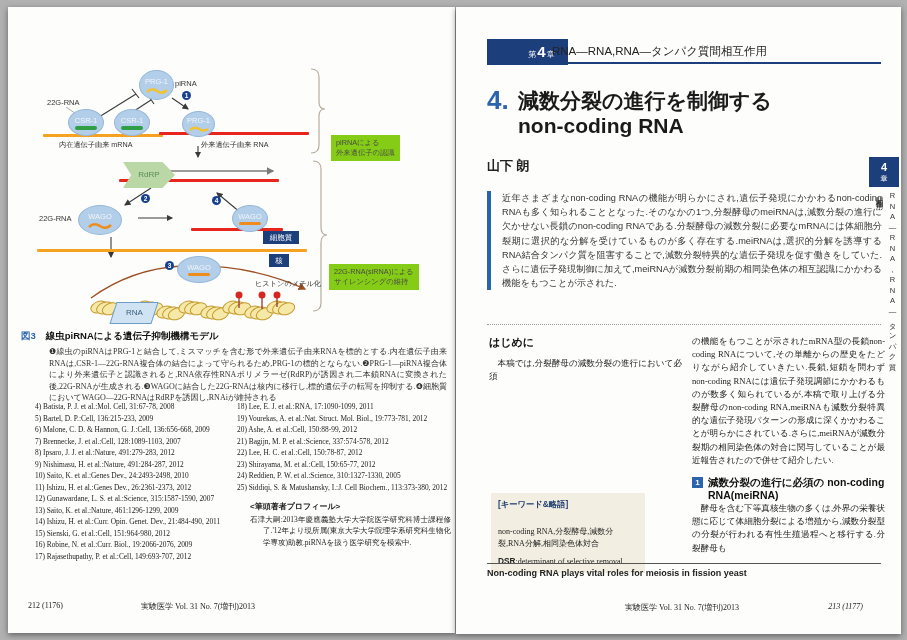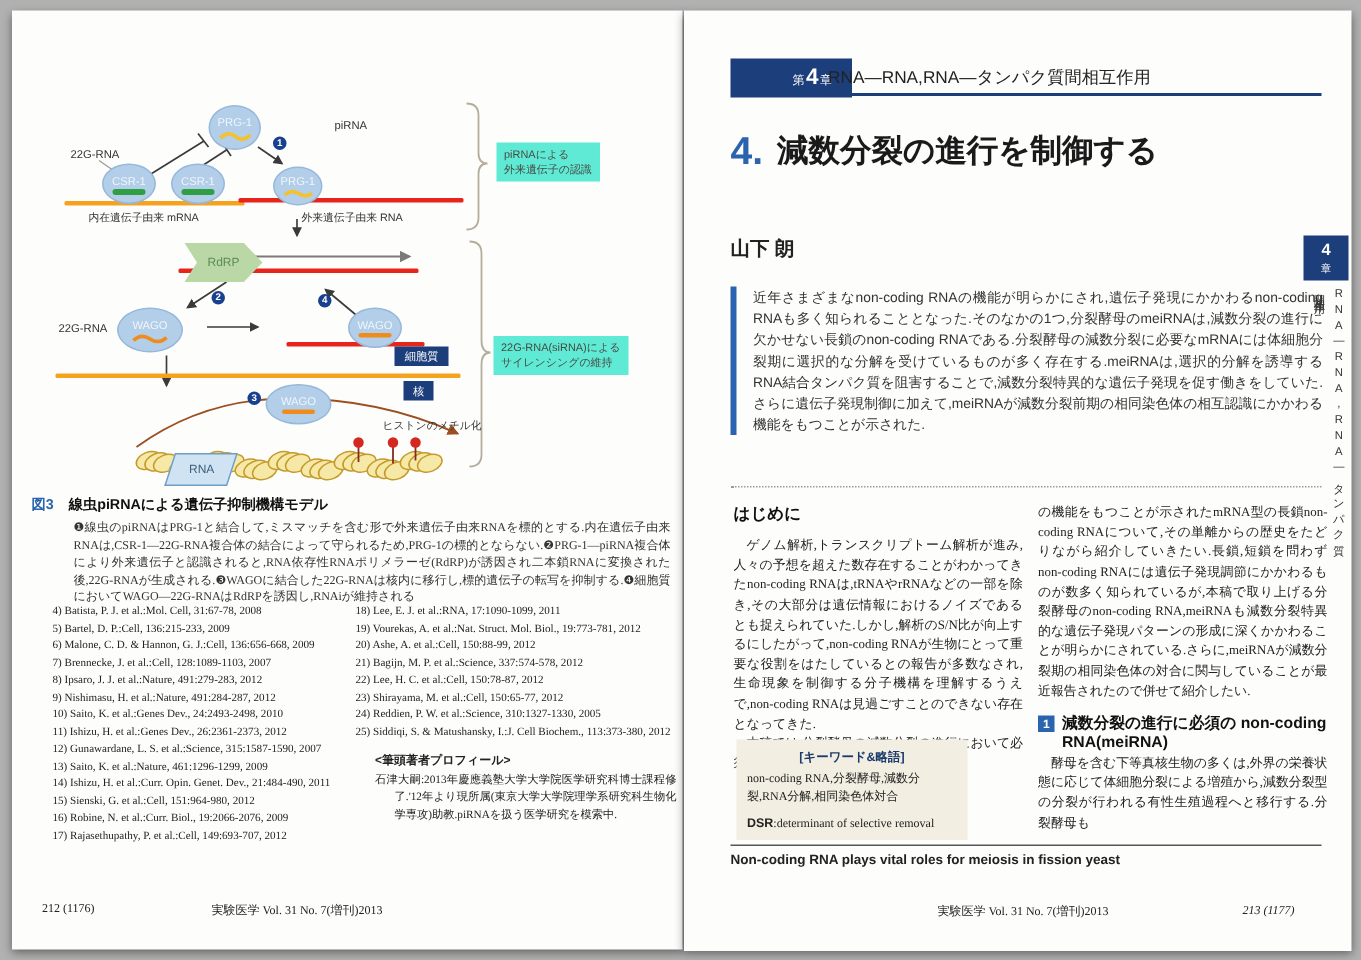--- a/index.html
+++ b/index.html
@@ -15,22 +15,22 @@
   .ell{position:absolute;background:#b3cee9;border:1px solid #96b8da;border-radius:50%;
        display:flex;flex-direction:column;align-items:center;justify-content:center;gap:1px;
        color:#f0f5fa;font:500 7.5px "Liberation Sans","DejaVu Sans",sans-serif;}
   .gbar{width:22px;height:4px;background:#2f9e44;border-radius:2px;}
   .obar{width:22px;height:3.5px;background:#f08c1e;border-radius:2px;}
   .badge{position:absolute;width:9px;height:9px;border-radius:50%;background:#17418f;color:#fff;
          font:700 6.5px/9px "Liberation Sans","DejaVu Sans",sans-serif;text-align:center;}
   .dlabel{position:absolute;font:400 7.5px "Liberation Sans","DejaVu Sans",sans-serif;color:#333;white-space:nowrap;}
   .navybox{position:absolute;background:#1c3e7a;color:#fff;text-align:center;
            font:400 7.5px/13px "Liberation Sans","DejaVu Sans",sans-serif;}
-  .annot{position:absolute;background:#5eead4;color:#4a4a44;padding:3px 5px;
-         font:400 7.3px/1.4 "Liberation Sans","DejaVu Sans",sans-serif;white-space:nowrap;}
+  .annot{position:absolute;background:#84cc16;color:#4a4a44;padding:3px 5px;
+         font:400 7.3px/1.4 "Liberation Sans","DejaVu Sans",sans-serif;white-space:nowrap;margin-top:40px;}
   .rdrp{position:absolute;left:104px;top:107px;width:52px;height:26px;background:#b9d8a6;
         clip-path:polygon(0 0,76% 0,100% 50%,76% 100%,0 100%,16% 50%);
         color:#5d8a55;font:500 8px/26px "Liberation Sans","DejaVu Sans",sans-serif;text-align:center;}
   .para{position:absolute;left:94px;top:247px;width:40px;height:20px;background:#cfe3f2;
         border:1px solid #6d9ec7;transform:skewX(-18deg);color:#3c5e7c;
         font:500 8px/20px "Liberation Sans","DejaVu Sans",sans-serif;text-align:center;}
   .para span{display:inline-block;transform:skewX(18deg);}
   
   .figcap{position:absolute;left:13px;top:323px;width:430px;}
   .figcap .head{font:700 9.5px "Liberation Sans","DejaVu Sans",sans-serif;color:#111;}
@@ -58,21 +58,21 @@
   .abstract{position:absolute;left:31px;top:184px;width:380px;border-left:4px solid #2a64ae;padding-left:11px;
             font:400 9.2px/14.2px "Liberation Sans","DejaVu Sans",sans-serif;color:#333;text-align:justify;}
   .dotted{position:absolute;left:31px;top:317px;width:394px;border-top:1px dotted #9a9a9a;}
   .col{position:absolute;top:328px;width:193px;font:400 8.6px/13.2px "Liberation Serif","DejaVu Serif",serif;
        color:#222;text-align:justify;}
   #col1{left:33px;}  #col2{left:236px;}
   .h-intro{font:700 11px "Liberation Sans","DejaVu Sans",sans-serif;color:#111;margin:0 0 7px 0;}
   .col p{margin:0;text-indent:1em;}
   .col p.noind{text-indent:0;}
   .kwbox{position:absolute;left:35px;top:486px;width:140px;background:#f2eee1;padding:6px 7px 7px;}
-  .kwbox .kh{font:700 8.3px "Liberation Sans","DejaVu Sans",sans-serif;color:#1a3a6b;margin-bottom:3px;text-align:center;}
+  .kwbox .kh{font:700 8.3px "Liberation Sans","DejaVu Sans",sans-serif;color:#1a3a6b;margin-bottom:16px;}
   .kwbox .kt{font:400 8px/1.5 "Liberation Serif","DejaVu Serif",serif;color:#222;}
   .kwbox .kd{margin-top:6px;font:400 8px "Liberation Serif","DejaVu Serif",serif;color:#222;}
   .kwbox .kd b{font:700 8.3px "Liberation Sans","DejaVu Sans",sans-serif;}
   .sechead{margin-top:9px;display:flex;gap:5px;}
   .secnum{flex:0 0 11px;width:11px;height:11px;background:#2a64ae;color:#fff;margin-top:1px;
           font:700 8px/11px "Liberation Sans","DejaVu Sans",sans-serif;text-align:center;}
   .sectext{font:700 10.5px/13px "Liberation Sans","DejaVu Sans",sans-serif;color:#111;}
   .subhead{margin-top:8px;margin-bottom:3px;font:700 9px "Liberation Sans","DejaVu Sans",sans-serif;color:#111;}
   .fnrule{position:absolute;left:31px;top:556px;width:394px;border-top:1px solid #555;}
   .fntitle{position:absolute;left:31px;top:561px;font:700 9px "Liberation Sans","DejaVu Sans",sans-serif;color:#222;white-space:nowrap;}
@@ -222,21 +222,21 @@
 
     <div class="rdrp">RdRP</div>
     <div class="para"><span>RNA</span></div>
 
     <div class="badge" style="left:163px;top:36px;">1</div>
     <div class="badge" style="left:122px;top:139px;">2</div>
     <div class="badge" style="left:146px;top:206px;">3</div>
     <div class="badge" style="left:193px;top:141px;">4</div>
 
     <div class="dlabel" style="left:28px;top:43px;">22G-RNA</div>
-    <div class="dlabel" style="left:156px;top:24px;padding-left:48px;">piRNA</div>
+    <div class="dlabel" style="left:156px;top:24px;">piRNA</div>
     <div class="dlabel" style="left:40px;top:85px;font-size:7.2px;">内在遺伝子由来 mRNA</div>
     <div class="dlabel" style="left:182px;top:85px;font-size:7.2px;">外来遺伝子由来 RNA</div>
     <div class="dlabel" style="left:20px;top:159px;">22G-RNA</div>
     <div class="dlabel" style="left:236px;top:224px;font-size:7.2px;">ヒストンのメチル化</div>
 
     <div class="navybox" style="left:244px;top:176px;width:36px;height:13px;">細胞質</div>
     <div class="navybox" style="left:250px;top:199px;width:20px;height:13px;">核</div>
 
     <div class="annot" style="left:312px;top:40px;">
       <div>piRNAによる</div>
@@ -294,29 +294,29 @@
 
   <div class="chapbox">
     <span class="sm">第</span><span class="bg">4</span><span class="sm">章</span>
   </div>
   <div class="chaptitle">RNA―RNA,RNA―タンパク質間相互作用</div>
   <div class="chaprule"></div>
 
   <div class="tnum">4.</div>
   <div class="ttext">
     <div>減数分裂の進行を制御する</div>
+    <div>non-coding RNA</div>
   </div>
   <div class="author">山下 朗</div>
 
   <div class="abstract">近年さまざまなnon-coding RNAの機能が明らかにされ,遺伝子発現にかかわるnon-coding RNAも多く知られることとなった.そのなかの1つ,分裂酵母のmeiRNAは,減数分裂の進行に欠かせない長鎖のnon-coding RNAである.分裂酵母の減数分裂に必要なmRNAには体細胞分裂期に選択的な分解を受けているものが多く存在する.meiRNAは,選択的分解を誘導するRNA結合タンパク質を阻害することで,減数分裂特異的な遺伝子発現を促す働きをしていた.さらに遺伝子発現制御に加えて,meiRNAが減数分裂前期の相同染色体の相互認識にかかわる機能をもつことが示された.</div>
   <div class="dotted"></div>
 
   <div class="col" id="col1">
     <div class="h-intro">はじめに</div>
-    <p>ゲノム解析,トランスクリプトーム解析が進み,人々の予想を超えた数存在することがわかってきたnon-coding RNAは,tRNAやrRNAなどの一部を除き,その大部分は遺伝情報におけるノイズであるとも捉えられていた.しかし,解析のS/N比が向上するにしたがって,non-coding RNAが生物にとって重要な役割をはたしているとの報告が多数なされ,生命現象を制御する分子機構を理解するうえで,non-coding RNAは見過ごすことのできない存在となってきた.</p>
     <p>本稿では,分裂酵母の減数分裂の進行において必須</p>
   </div>
   <div class="kwbox">
     <div class="kh">[キーワード&amp;略語]</div>
     <div class="kt">non-coding RNA,分裂酵母,減数分裂,RNA分解,相同染色体対合</div>
     <div class="kd"><b>DSR</b><span>:determinant of selective removal</span></div>
   </div>
 
   <div class="col" id="col2">
     <p class="noind">の機能をもつことが示されたmRNA型の長鎖non-coding RNAについて,その単離からの歴史をたどりながら紹介していきたい.長鎖,短鎖を問わずnon-coding RNAには遺伝子発現調節にかかわるものが数多く知られているが,本稿で取り上げる分裂酵母のnon-coding RNA,meiRNAも減数分裂特異的な遺伝子発現パターンの形成に深くかかわることが明らかにされている.さらに,meiRNAが減数分裂期の相同染色体の対合に関与していることが最近報告されたので併せて紹介したい.</p>

